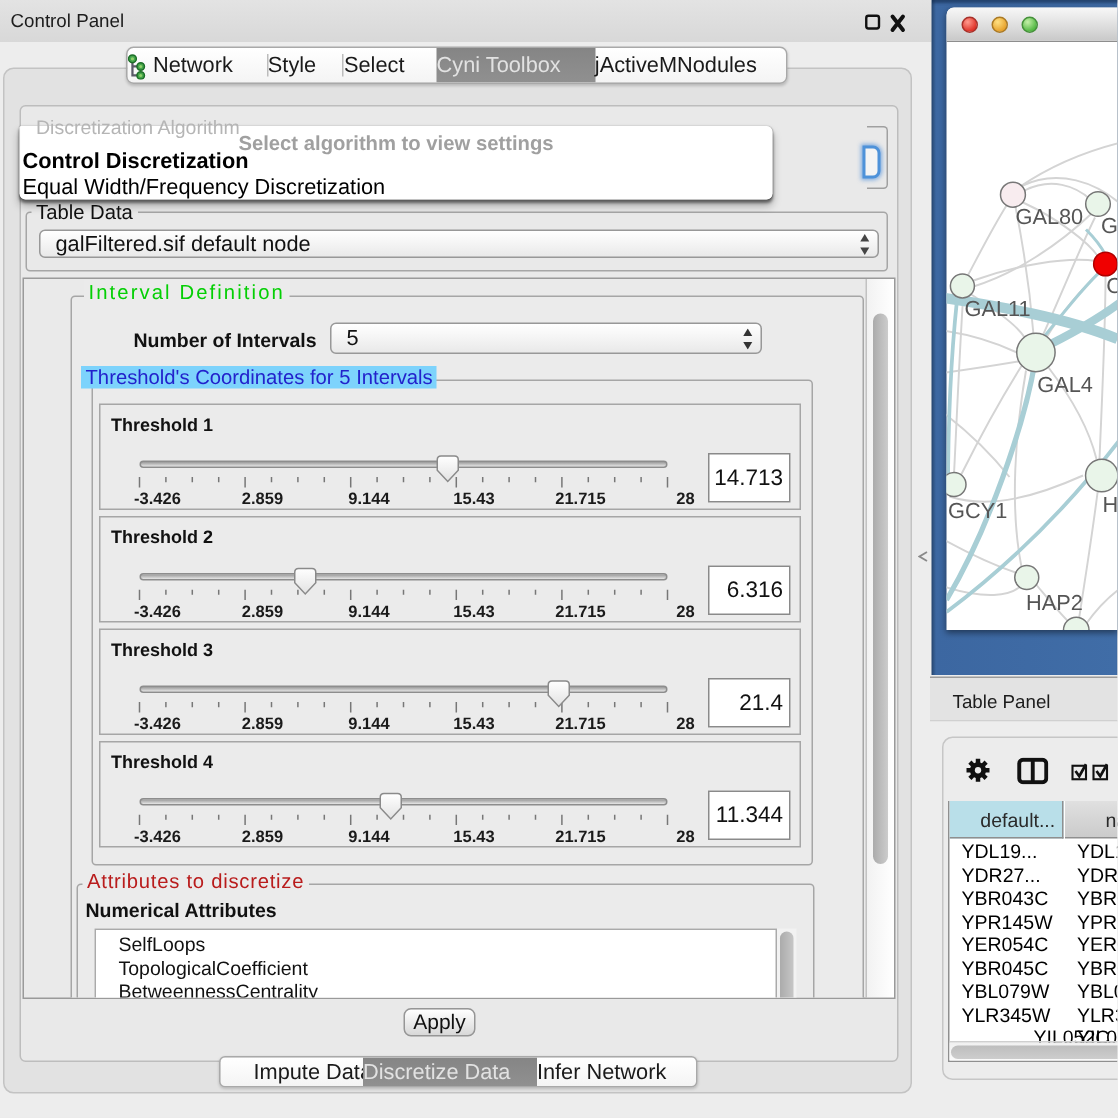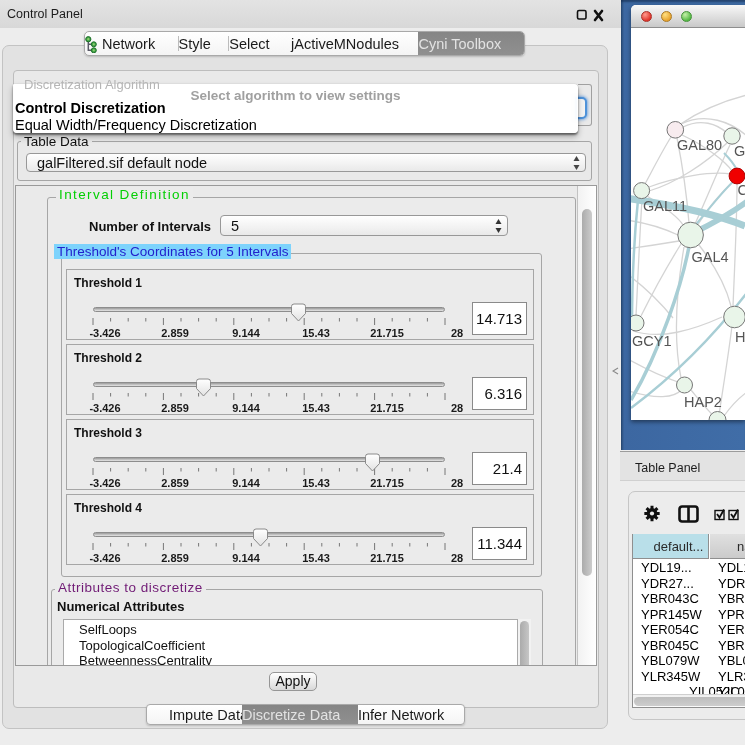--- a/index.html
+++ b/index.html
@@ -42,21 +42,21 @@
   .throw { position:absolute; left:50px; width:468px; height:71px; border:1px solid #a6a6a6; background:#ebebeb; }
   .throw .tt { position:absolute; left:7px; top:6px; font-weight:bold; font-size:12px; color:#111; }
   .track { position:absolute; left:26px; top:37px; width:352px; height:5px; border-radius:3px; background:linear-gradient(#9a9a9a,#e6e6e6); border:1px solid #8d8d8d; }
   .thumb { position:absolute; top:33px; width:17px; height:19px; }
   .ticks { position:absolute; left:24px; top:48px; width:356px; height:8px; }
   .tlabels { position:absolute; left:12px; top:57px; width:468px; height:13px; font-size:11px; font-weight:bold; color:#1a1a1a; }
   .tlabels span { position:absolute; transform:translateX(-50%); }
   .valbox { position:absolute; left:405px; top:32px; width:55px; height:33px; background:#fff; border:1px solid #8a8a8a; font-size:15px; color:#111; text-align:right; line-height:31px; padding-right:4px; }
 
   
-  #popup { left:13px; top:84px; width:565px; height:49px; background:rgba(255,255,255,0.96); border-radius:1px 4px 4px 4px; box-shadow:0 2px 2px rgba(0,0,0,0.45), 0 4px 6px rgba(0,0,0,0.28), 0 0 1px rgba(0,0,0,0.3); z-index:30; font-size:14.5px; }
+  #popup { left:13px; top:84px; width:502px; height:49px; background:rgba(255,255,255,0.96); border-radius:1px 4px 4px 4px; box-shadow:0 2px 2px rgba(0,0,0,0.45), 0 4px 6px rgba(0,0,0,0.28), 0 0 1px rgba(0,0,0,0.3); z-index:30; font-size:14.5px; }
   #popup .p1 { position:absolute; left:0; right:0; top:3.5px; text-align:center; color:#a0a0a0; font-size:13.5px; font-weight:bold; }
   #popup .p2 { position:absolute; left:2px; top:16px; font-weight:bold; color:#000; }
   #popup .p3 { position:absolute; left:2px; top:33px; color:#000; }
   #ghostlabel { left:24px; top:77px; font-size:13px; color:#b5b5b5; z-index:31; }
 
   
   #bluepanel { left:621px; top:0; width:124px; height:450px; background:linear-gradient(to right,#26466f 0px,#3c67a1 3px,#406da7 100%); box-shadow:inset 0 3px 2px -1px rgba(15,35,65,0.55); }
   #netwin { left:631px; top:5px; width:114px; height:415px; background:#fff; border-radius:5px 0 0 0; box-shadow:0 2px 4px rgba(0,0,0,0.45); }
   #nettitle { position:absolute; left:0; top:0; width:114px; height:23px; background:linear-gradient(#f8f8f8,#c9c9c9); border-bottom:1px solid #8e8e8e; border-radius:5px 0 0 0; }
   .light { position:absolute; top:6px; width:11px; height:11px; border-radius:50%; }
@@ -276,21 +276,21 @@
         <span style="left:96px;">2.859</span>
         <span style="left:167px;">9.144</span>
         <span style="left:237px;">15.43</span>
         <span style="left:308px;">21.715</span>
         <span style="left:378px;">28</span>
       </div>
     <div class="valbox">11.344</div>
   </div>
 
   <div class="grp" style="left:35px;top:403px;width:492px;height:120px;"></div>
-  <div class="grplabel" style="left:39px;top:394px;color:#701a75;background:#ebebeb;letter-spacing:0.5px;">Attributes to discretize</div>
+  <div class="grplabel" style="left:39px;top:394px;color:#b91c1c;background:#ebebeb;letter-spacing:0.5px;">Attributes to discretize</div>
   <div class="abs" style="left:41px;top:413px;font-weight:bold;font-size:13px;color:#111;">Numerical Attributes</div>
   <div class="abs" style="left:47px;top:433px;width:455px;height:60px;background:#fff;border:1px solid #aaa;font-size:13px;color:#111;">
     <div style="position:absolute;left:15px;top:2px;">SelfLoops</div>
     <div style="position:absolute;left:15px;top:17.5px;">TopologicalCoefficient</div>
     <div style="position:absolute;left:15px;top:33px;">BetweennessCentrality</div>
 
   </div>
   <div class="abs" style="left:502px;top:433px;width:13px;height:60px;background:#f2f2f2;"></div>
   <div class="abs" style="left:504px;top:435px;width:9px;height:70px;background:linear-gradient(to right,#ababab,#c6c6c6);border-radius:4.5px;"></div>
 
@@ -307,22 +307,22 @@
       <circle cx="3.3" cy="4.2" r="2.6" fill="#44a54b" stroke="#1d6e28" stroke-width="1"></circle>
       <circle cx="3.3" cy="4.2" r="1.1" fill="#90d06b"></circle>
       <circle cx="8.8" cy="9.3" r="2.5" fill="#44a54b" stroke="#1d6e28" stroke-width="1"></circle>
       <circle cx="8.8" cy="9.3" r="1" fill="#90d06b"></circle>
       <circle cx="8.8" cy="15.3" r="2.5" fill="#44a54b" stroke="#1d6e28" stroke-width="1"></circle>
       <circle cx="8.8" cy="15.3" r="1" fill="#90d06b"></circle>
     </svg>
     Network</div>
   <div class="seg" style="width:51px;">Style</div>
   <div class="seg" style="width:62px;">Select</div>
+  <div class="seg sel" style="width:106px;">Cyni Toolbox</div>
   <div class="seg aftersel" style="width:128px;">jActiveMNodules</div>
-  <div class="seg sel" style="width:106px;">Cyni Toolbox</div>
 </div>
 
 <div class="abs" id="popup">
   <div class="p1">Select algorithm to view settings</div>
   <div class="p2">Control Discretization</div>
   <div class="p3">Equal Width/Frequency Discretization</div>
 </div>
 <div class="abs" id="ghostlabel">Discretization Algorithm</div>
 
 <div class="abs tabbar" id="bottabs">

